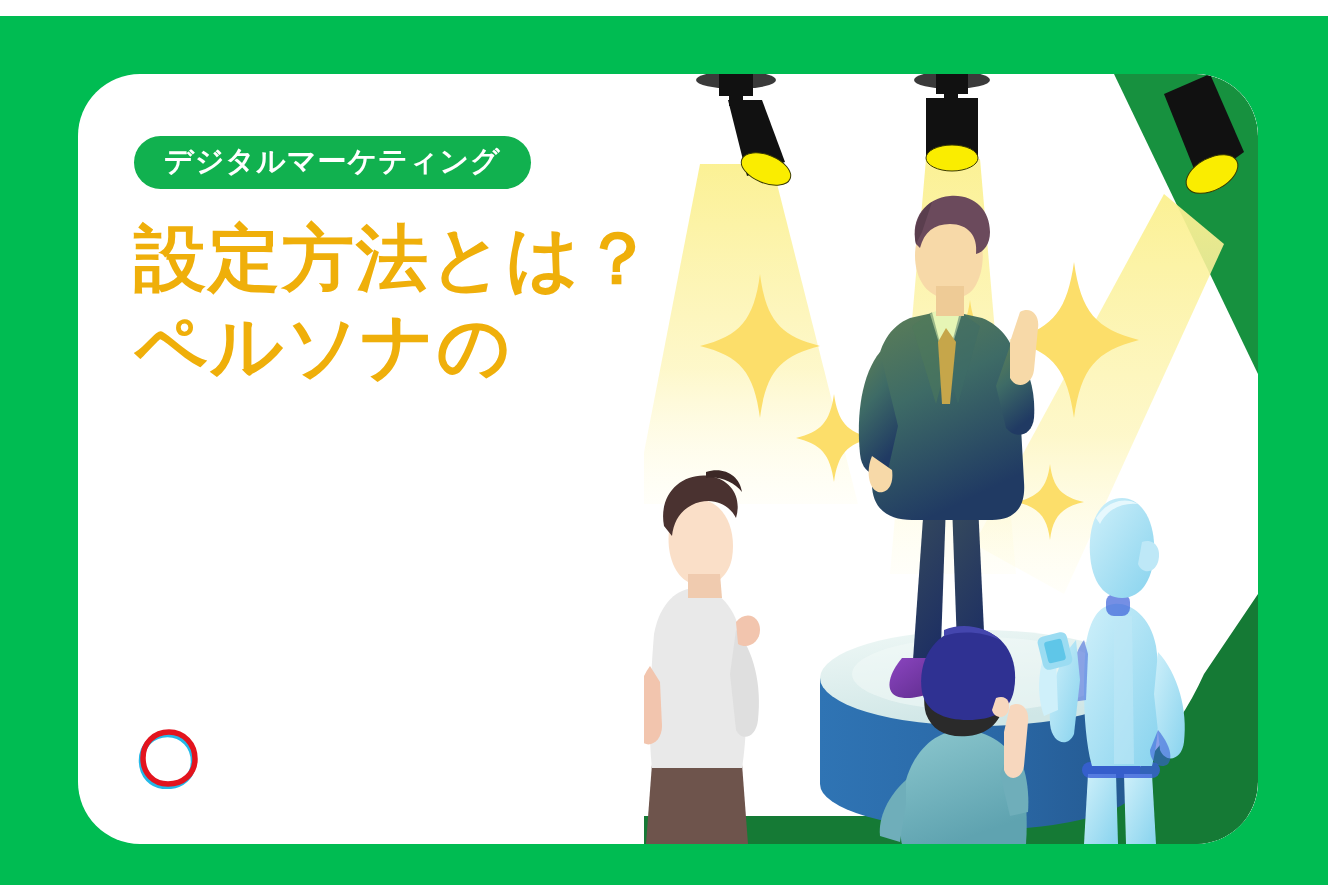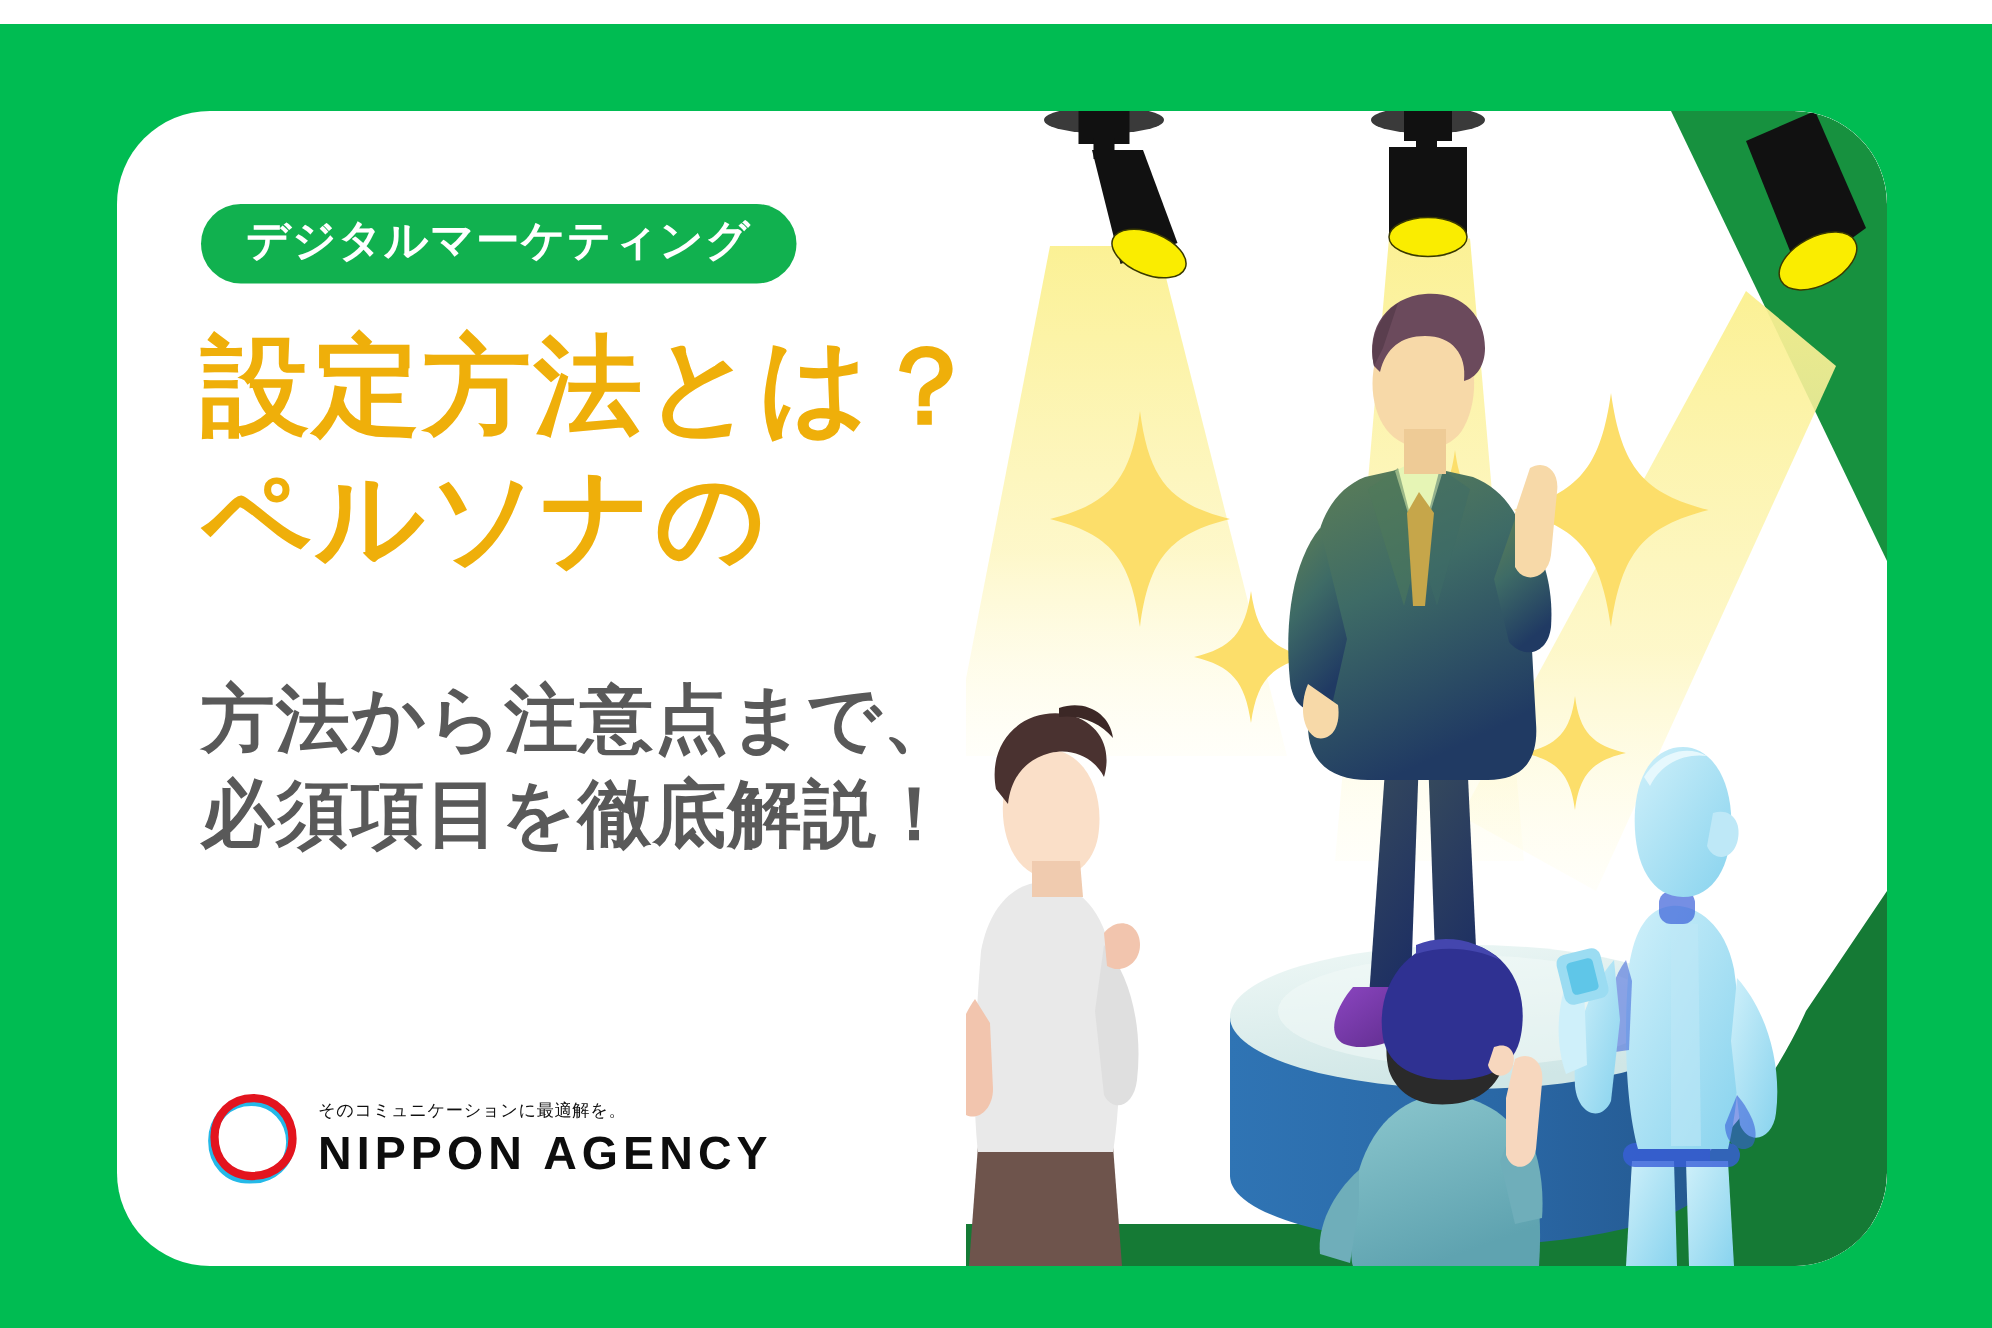--- a/index.html
+++ b/index.html
@@ -297,33 +297,25 @@
     </div>
 
     <div id="text-col">
       <div class="badge">デジタルマーケティング</div>
 
       <div class="title">
         <span class="title-line">設定方法とは？</span>
         <span class="title-line">ペルソナの</span>
       </div>
 
-      <div class="subtitle">
-        <span class="sub-line">方法から注意点まで、</span>
-        <span class="sub-line">必須項目を徹底解説！</span>
-      </div>
     </div>
 
     <div id="logo">
       <span id="logo-mark">
         <svg viewBox="0 0 62 62" xmlns="http://www.w3.org/2000/svg" aria-hidden="true">
           <path d="M31,5 C46,5 57,17 57,32 C57,47 45,57 30,57 C15,57 5,46 5,31 C5,16 16,5 31,5 Z" fill="none" stroke="#24B9E8" stroke-width="5.5" transform="translate(-1.5,2.5)"></path>
           <path d="M31,5 C46,5 57,17 57,32 C57,47 45,57 30,57 C15,57 5,46 5,31 C5,16 16,5 31,5 Z" fill="none" stroke="#E3141E" stroke-width="5.5"></path>
         </svg>
       </span>
-      <span id="logo-text">
-        <span class="logo-tagline">そのコミュニケーションに最適解を。</span>
-        <span class="logo-name">NIPPON AGENCY</span>
-      </span>
     </div>
 
   </div>
 </div>
 
 </body></html>

